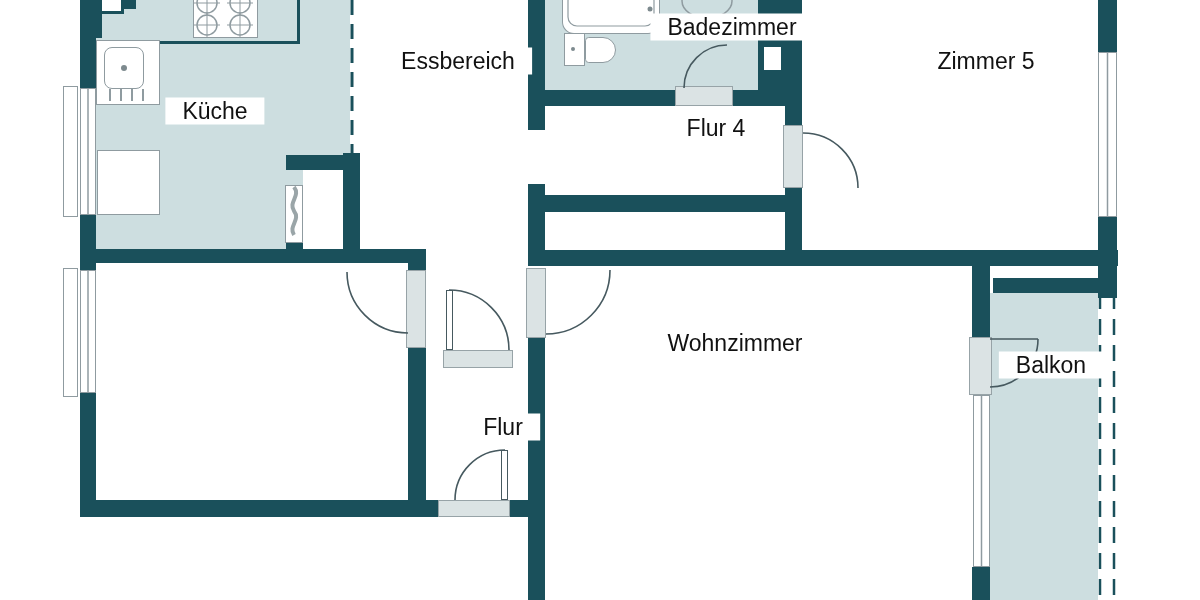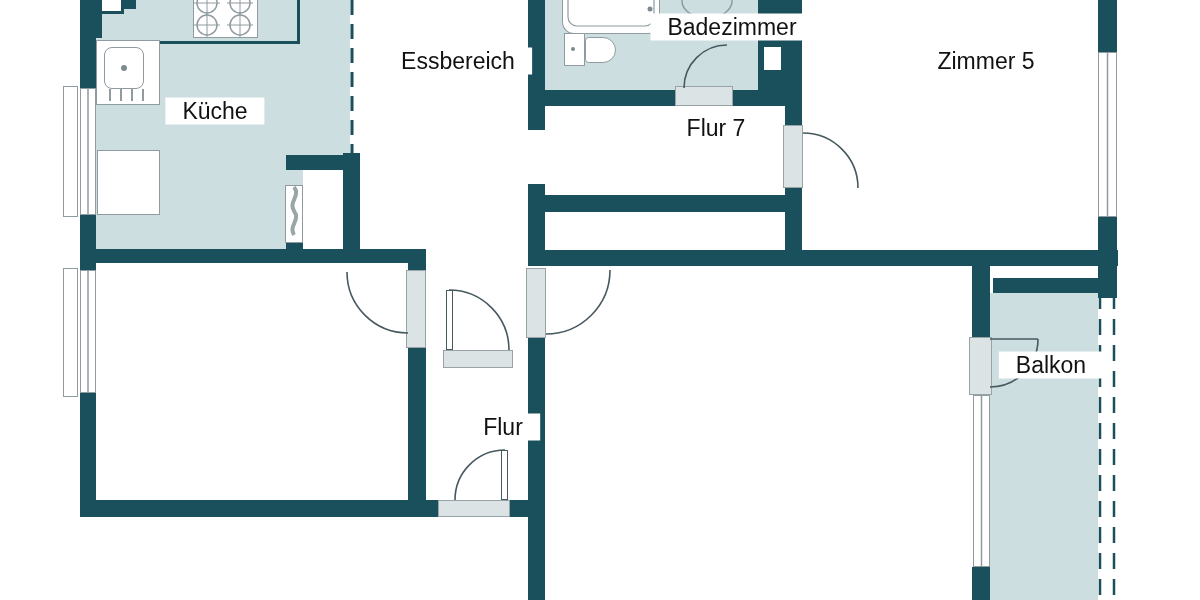--- a/index.html
+++ b/index.html
@@ -137,18 +137,19 @@
     <circle cx="573" cy="49" r="2" fill="#7d8a8e"></circle>
 
     <ellipse class="glyph" cx="707" cy="1" rx="25" ry="17" fill="#ffffff" stroke-width="1.5"></ellipse>
 
     <path d="M294,187 C301,196 288,202 294,211 C301,220 288,226 294,235" stroke="#9aa5a8" stroke-width="4" fill="none"></path>
   </svg>
 
   <div class="label" style="left:215px;top:111px">Küche</div>
   <div class="label" style="left:458px;top:61px">Essbereich</div>
   <div class="label" style="left:732px;top:27px">Badezimmer</div>
-  <div class="label" style="left:716px;top:128px">Flur 7</div>
+  <div class="label" style="left:716px;top:128px">Flur 4</div>
   <div class="label" style="left:986px;top:61px">Zimmer 5</div>
+  <div class="label" style="left:735px;top:343px">Wohnzimmer</div>
   <div class="label" style="left:503px;top:427px">Flur</div>
   <div class="label" style="left:1051px;top:365px">Balkon</div>
 
 </div>
 
 </body></html>

